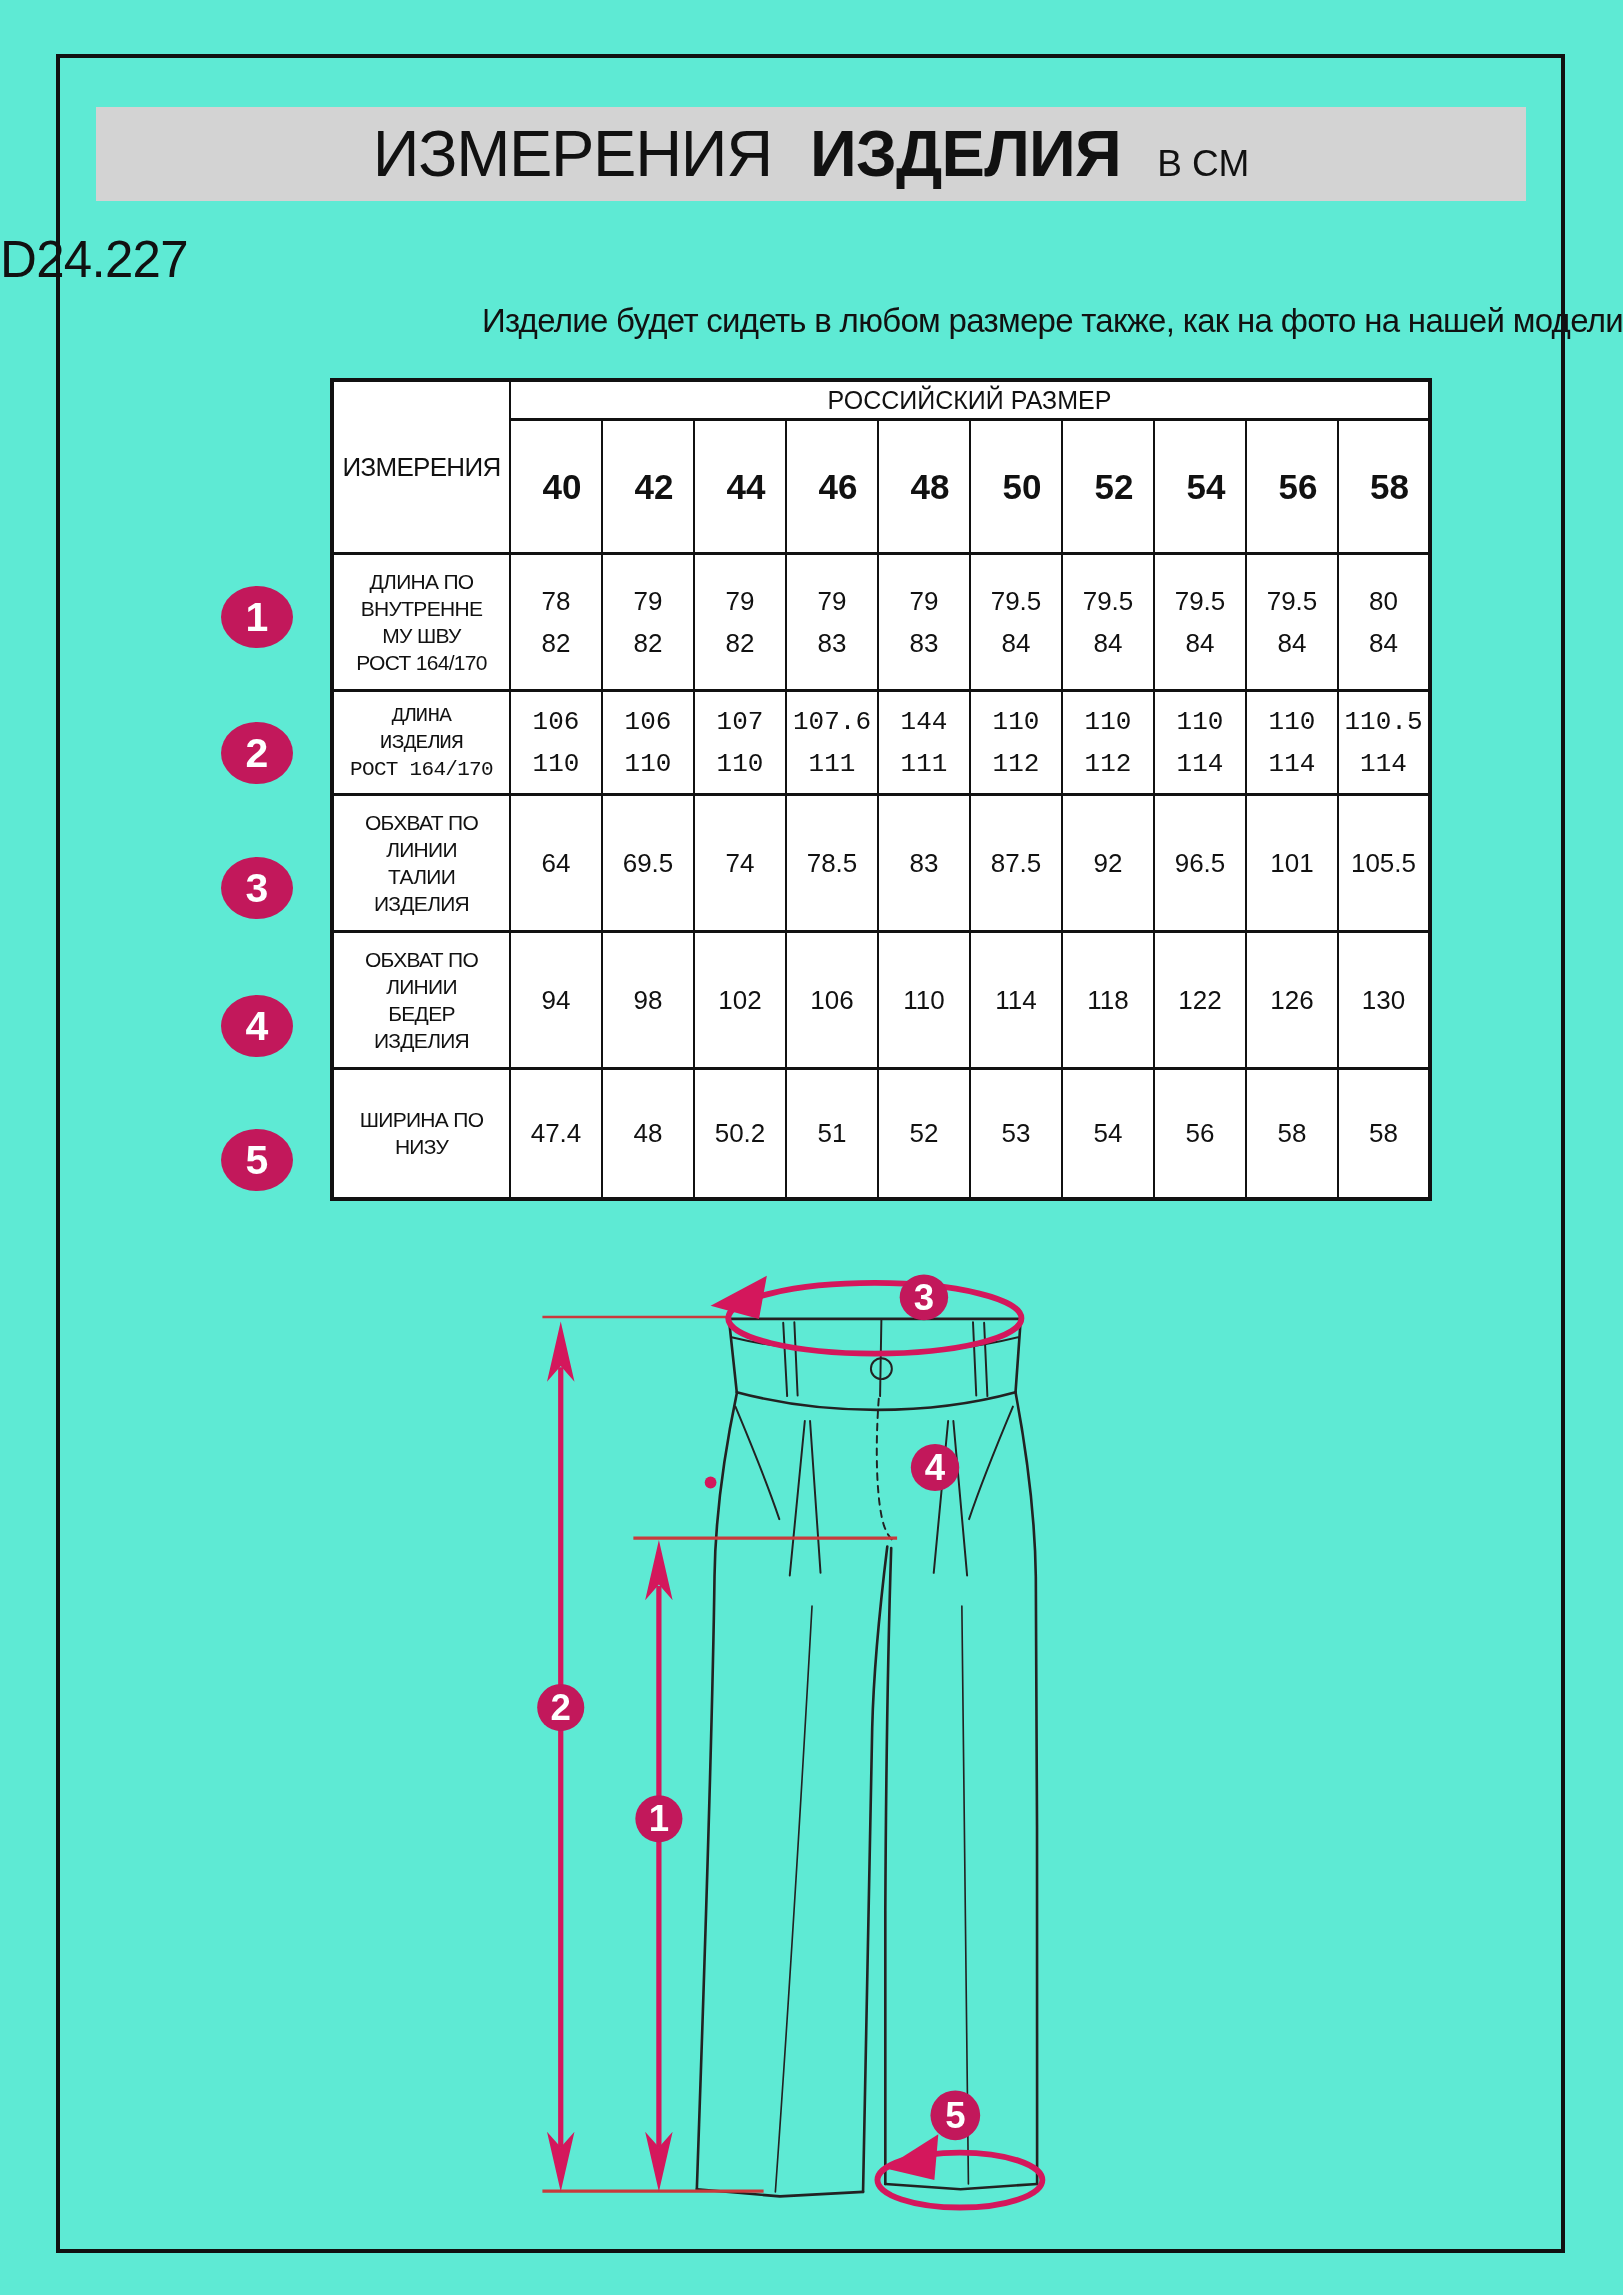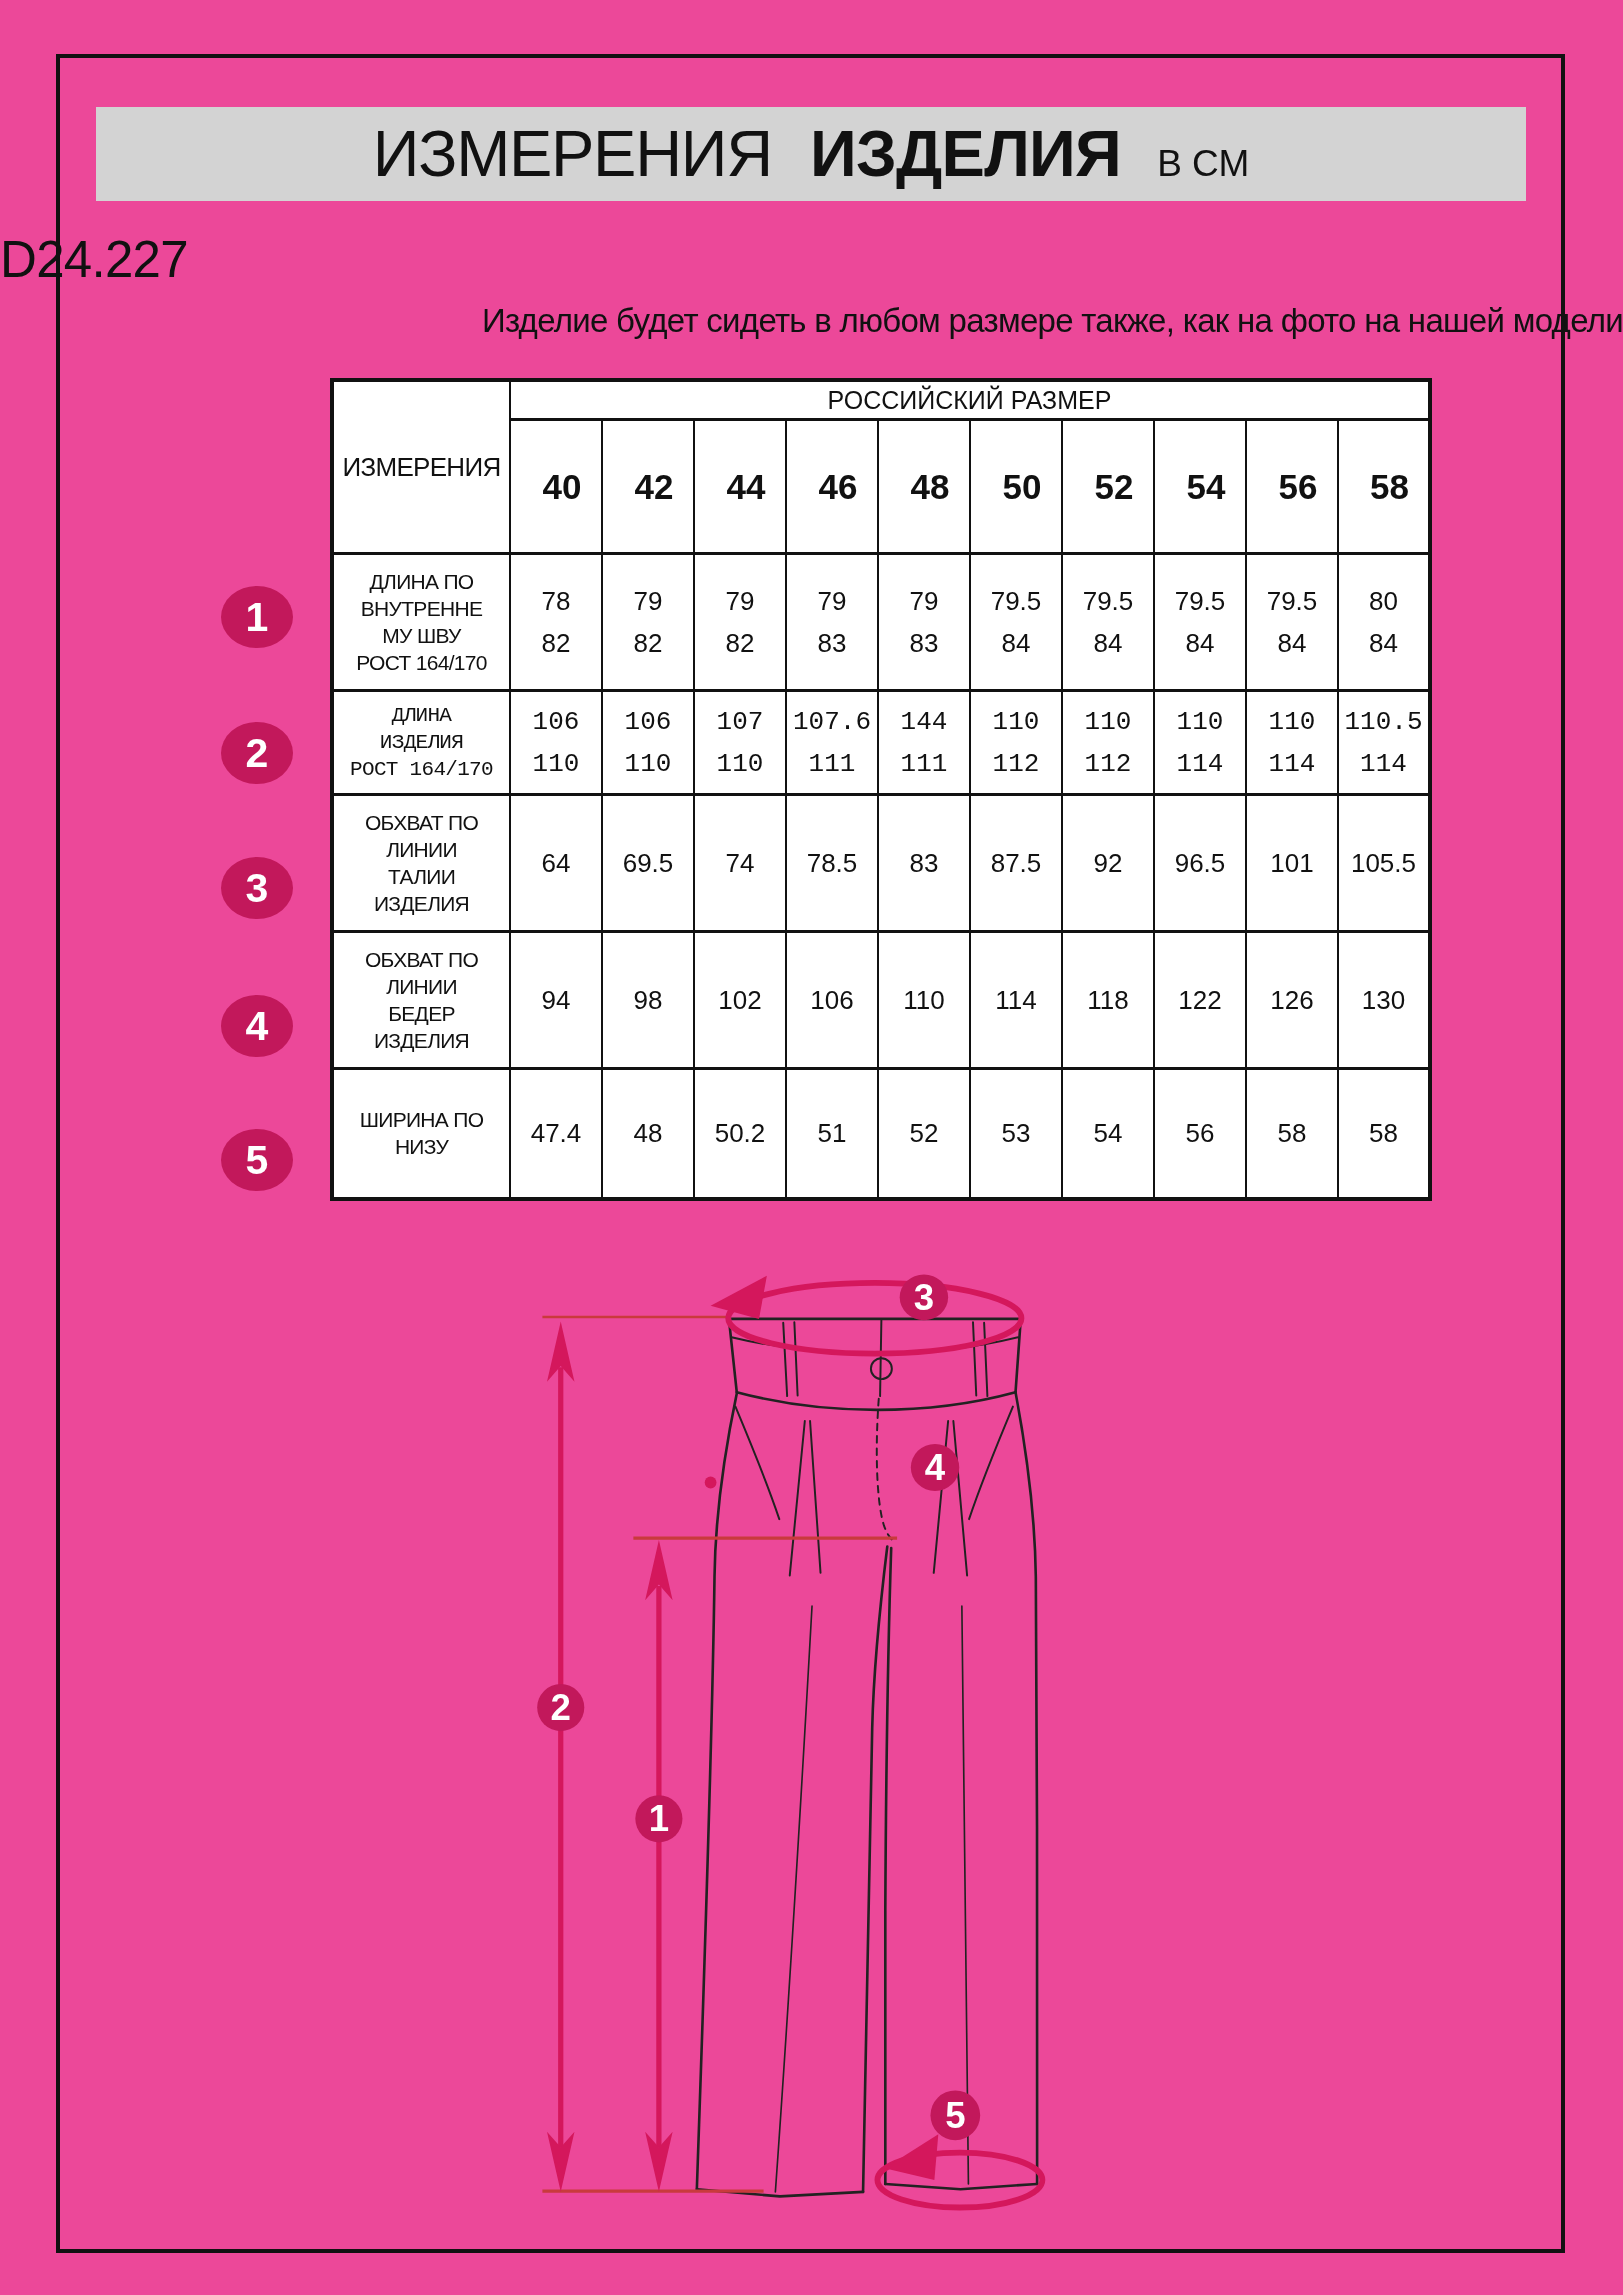--- a/index.html
+++ b/index.html
@@ -1,16 +1,16 @@
 <!DOCTYPE html>
 <html style="--badge: #c2185b; --accent: #d4175c; --ref_line: #c93a3c; --header_bg: #d3d3d3; --frame: #111111;font-size:10.5px"><head>
 <meta charset="utf-8">
 <style>
   html,body{margin:0;padding:0;background:#ffffff;}
-  .page{position:relative;width:1623px;height:2295px;background:#ec4899;overflow:hidden;
+  .page{position:relative;width:1623px;height:2295px;background:#5eead4;overflow:hidden;
         font-family:"Liberation Sans","DejaVu Sans",sans-serif;color:#111;}
   
   .frame{position:absolute;left:56px;top:54px;width:1509px;height:2199px;
          border:4.6px solid var(--frame,#111);box-sizing:border-box;}
   
   .header-band{position:absolute;left:96px;top:107px;width:1430px;height:94px;
                background:var(--header_bg,#d3d3d3);display:flex;justify-content:center;
                align-items:baseline;padding-top:9.2px;box-sizing:border-box;}
   .header-band .t1{font-size:65px;font-weight:400;letter-spacing:-1.3px;}
   .header-band .t2{font-size:65px;font-weight:700;letter-spacing:-0.7px;margin-left:38px;}

